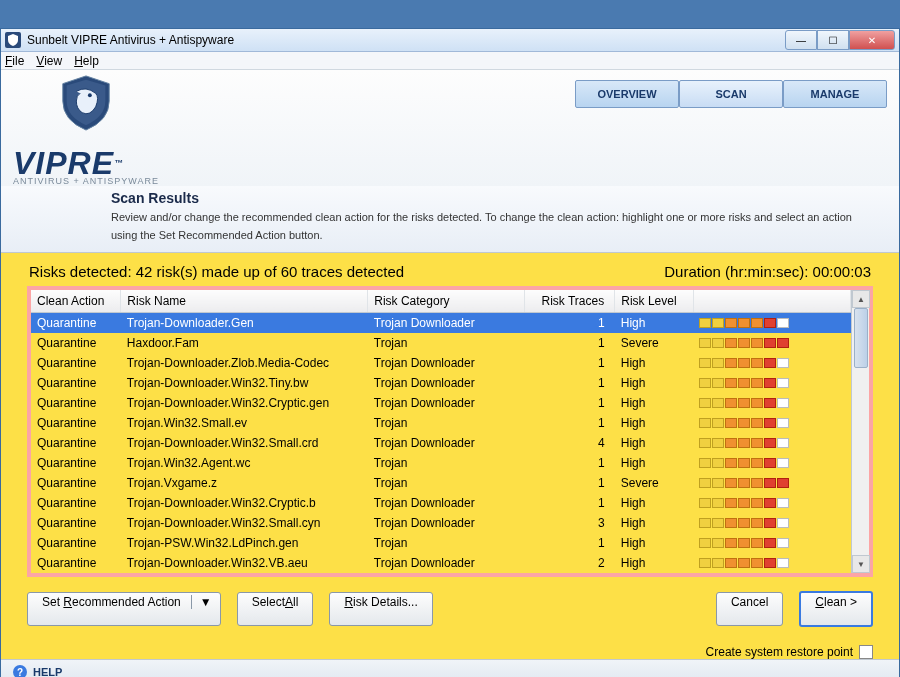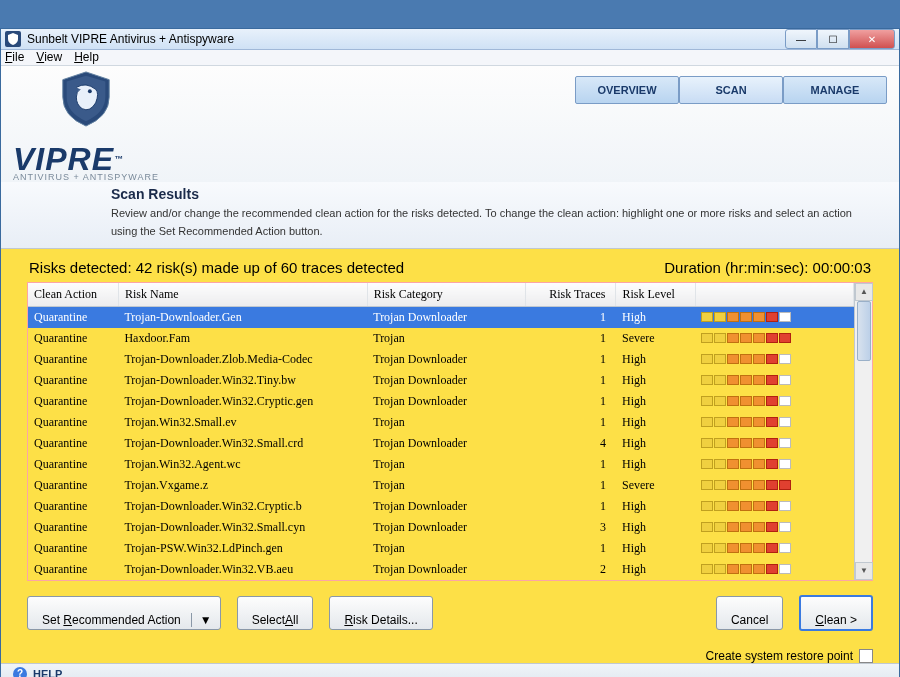--- a/index.html
+++ b/index.html
@@ -23,21 +23,21 @@
 .logo-text .big { font-size: 32px; font-weight: bold; font-style: italic; color: #1a3a6a; letter-spacing: 1px; line-height: 30px; }
 .logo-text .tm { font-size: 9px; vertical-align: top; }
 .logo-text .sub { font-size: 9px; color: #7a8a9a; letter-spacing: 1px; margin-top: -2px; }
 .navtabs { margin-left: auto; display: flex; padding-top: 6px; }
 .navtab { width: 104px; height: 28px; background: linear-gradient(#d8e8f8, #b8d4f0); border: 1px solid #7a9cc6; border-radius: 2px; display: flex; align-items: center; justify-content: center; color: #1a3a6a; font-size: 11px; font-weight: bold; cursor: pointer; }
 .navtab.active { background: linear-gradient(#e8f2fc, #c8dcf4); }
 .sub-header { padding: 4px 30px 8px 110px; background: linear-gradient(#f8fafd, #e8eef6); border-bottom: 1px solid #c0c8d0; }
 .sub-header h2 { font-size: 14px; font-weight: bold; color: #1a2a4a; }
 .sub-header p { font-size: 11px; color: #333; line-height: 18px; margin-top: 2px; }
 .stats-row { display: flex; justify-content: space-between; padding: 10px 28px 6px 28px; font-size: 15px; color: #000; }
-.table-wrap { margin: 0 26px; border: 1px solid #fca5a5; height: 330px; display: flex; position: relative; font-family: Liberation Serif, serif; }
+.table-wrap { margin: 0 26px; border: 4px solid #fca5a5; height: 330px; display: flex; position: relative; }
 .table-inner { flex: 1; overflow: hidden; }
 table { width: 100%; border-collapse: collapse; font-size: 12px; }
 thead th { text-align: left; font-weight: normal; background: linear-gradient(#fdfdfd, #ececee); border-bottom: 1px solid #c0c8d0; border-right: 1px solid #e0e4e8; padding: 4px 6px; height: 22px; color: #000; }
 tbody td { padding: 3px 6px; border: none; white-space: nowrap; }
 tbody tr.selected td { background: #3a7ae0; color: #fff; }
 .col-action { width: 80px; }
 .col-name { width: 220px; }
 .col-cat { width: 140px; }
 .col-traces { width: 80px; text-align: right; padding-right: 10px; }
 .col-level { width: 70px; }
@@ -47,21 +47,21 @@
 .seg.y { background: #f0d040; border-color: #c0a020; }
 .seg.o { background: #f09030; border-color: #c07010; }
 .seg.r { background: #e04030; border-color: #b02010; }
 .seg.e { background: #fff; border-color: #bbb; }
 .vscroll { width: 18px; background: #f0f0f0; border-left: 1px solid #c0c8d0; position: relative; }
 .vscroll .thumb { position: absolute; top: 18px; left: 2px; width: 14px; height: 60px; background: linear-gradient(90deg,#d8e2ee,#bcd0e8); border: 1px solid #9ab0c8; border-radius: 2px; }
 .vscroll .arr { position: absolute; left: 0; width: 18px; height: 18px; background: #e8e8e8; border: 1px solid #c0c8d0; display: flex; align-items: center; justify-content: center; font-size: 8px; color: #555; }
 .vscroll .arr.up { top: 0; }
 .vscroll .arr.down { bottom: 0; }
 .button-row { display: flex; gap: 16px; padding: 14px 26px 0 26px; align-items: center; }
-.btn { height: 24px; padding: 16px 14px; background: linear-gradient(#fdfdfd, #e4e8ec); border: 1px solid #8a98a8; border-radius: 3px; font-size: 12px; display: flex; align-items: flex-start; cursor: pointer; }
+.btn { height: 24px; padding: 16px 14px; background: linear-gradient(#fdfdfd, #e4e8ec); border: 1px solid #8a98a8; border-radius: 3px; font-size: 12px; display: flex; align-items: flex-end; cursor: pointer; }
 .btn.split { padding-right: 0; }
 .btn.split .arrow { border-left: 1px solid #8a98a8; padding: 0 8px; margin-left: 10px; }
 .btn.primary { border: 2px solid #3a7ae0; }
 .spacer { flex: 1; }
 .restore-row { display: flex; justify-content: flex-end; align-items: center; gap: 6px; padding: 18px 26px 0 11px; font-size: 12px; }
 .checkbox { width: 14px; height: 14px; border: 1px solid #888; background: #fff; }
 .footer { margin-top: auto; height: 30px; background: linear-gradient(#f0f4f8, #e0e8f0); border-top: 1px solid #c0c8d0; display: flex; align-items: center; padding: 0 12px; gap: 6px; }
 .help-icon { width: 14px; height: 14px; border-radius: 50%; background: #3a7ae0; color: #fff; font-size: 10px; font-weight: bold; display: flex; align-items: center; justify-content: center; }
 .help-text { color: #1a3a6a; font-size: 11px; font-weight: bold; }
 </style>

